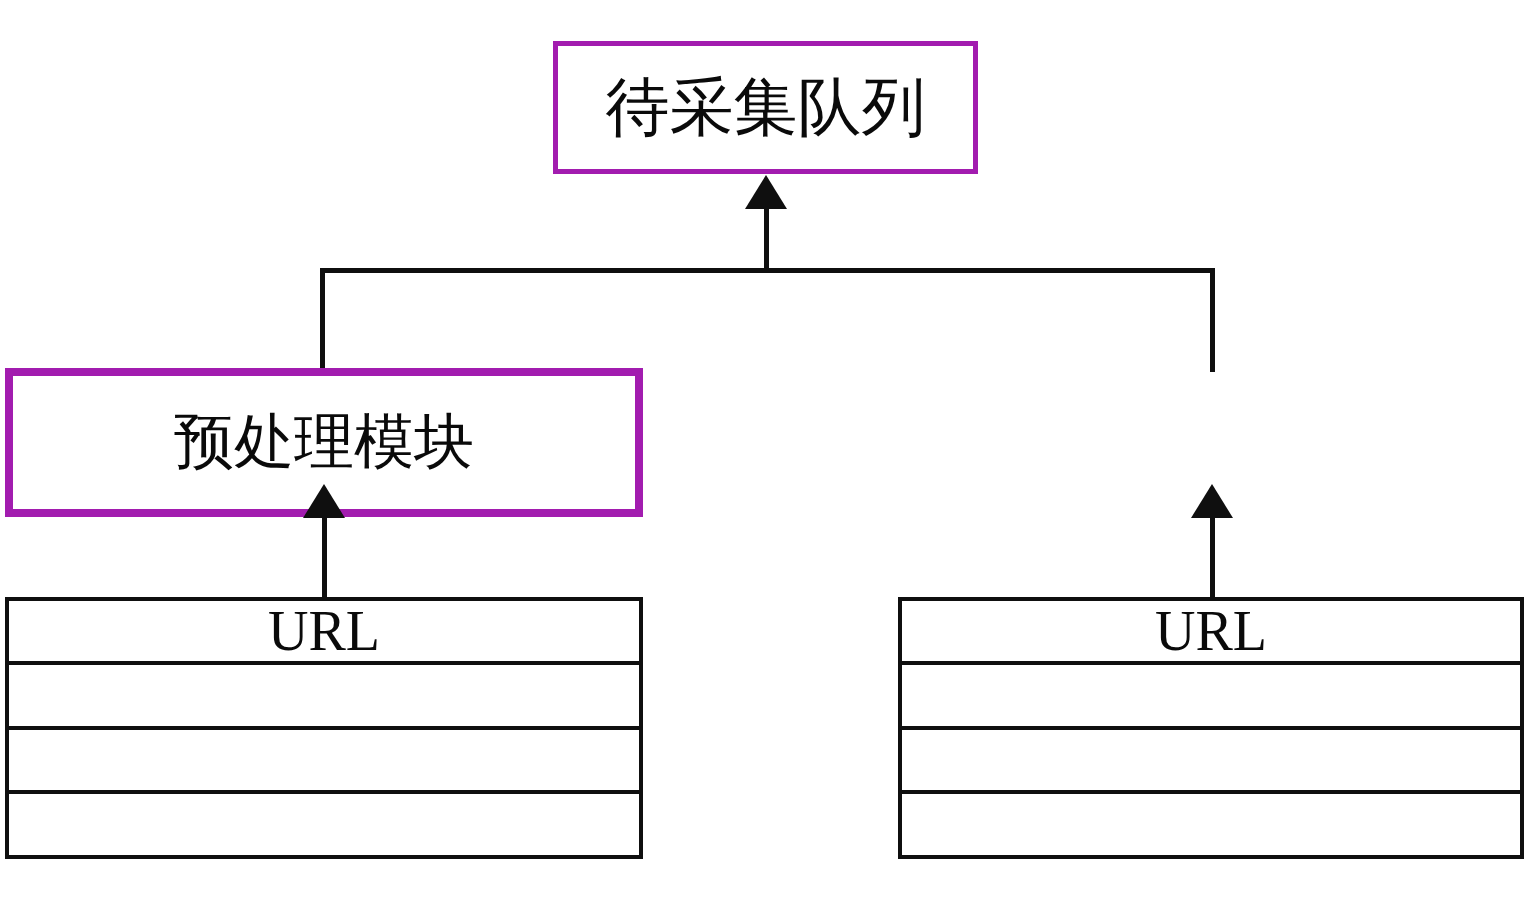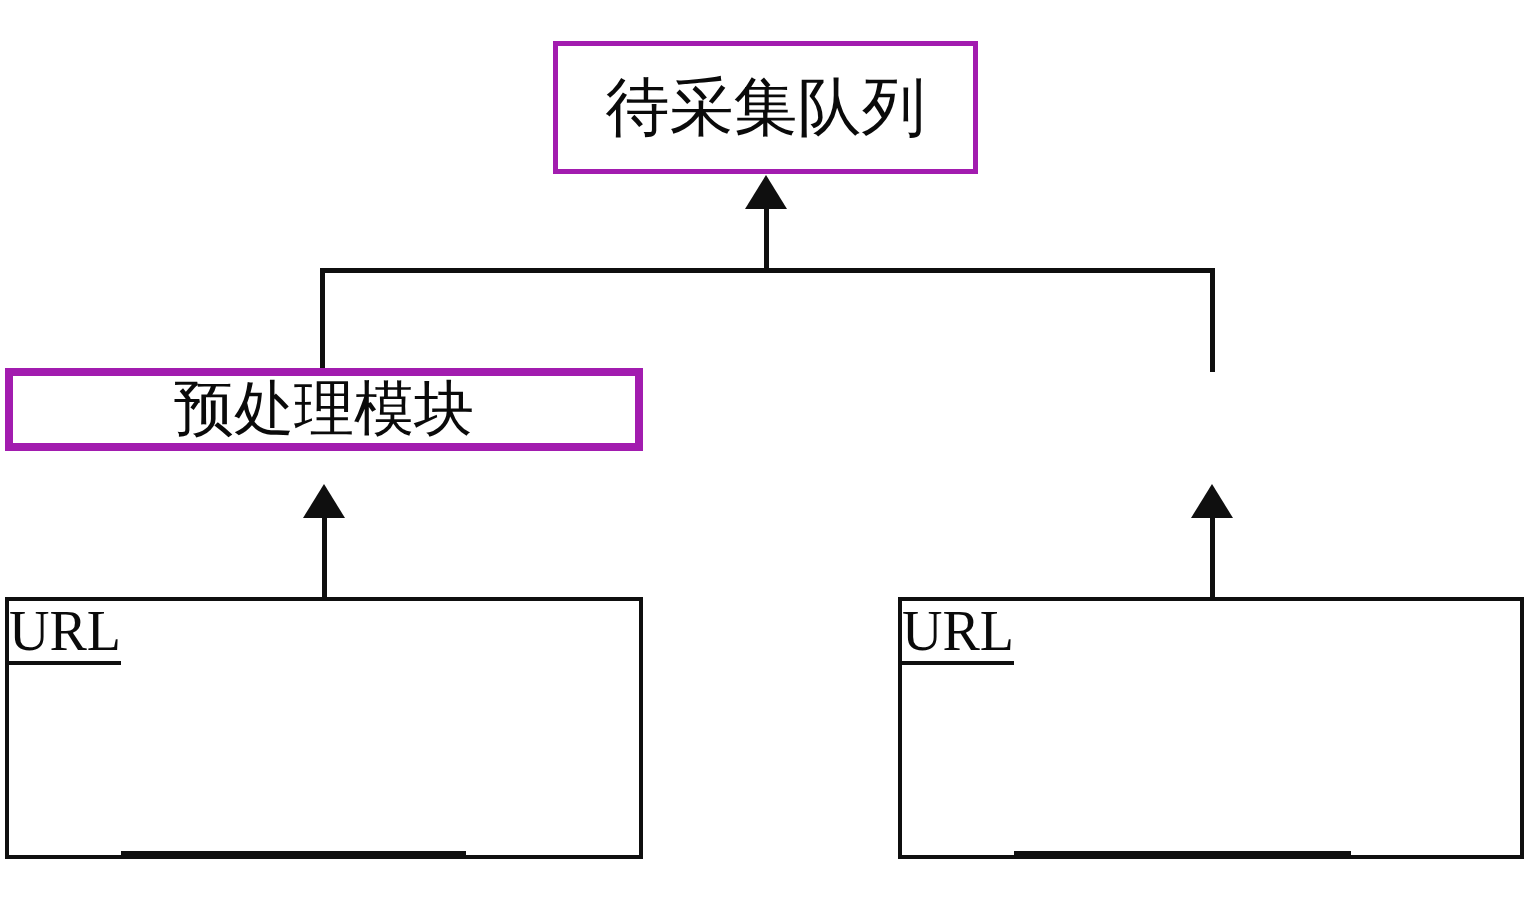--- a/index.html
+++ b/index.html
@@ -31,21 +31,21 @@
     left: 553px; top: 41px;
     width: 425px; height: 133px;
     border-width: 5px;
     font-size: 64px;
   }
   .module-box {
     font-size: 60px;
   }
   .left-module {
     left: 5px; top: 368px;
-    width: 638px; height: 83px;
+    width: 638px; height: 149px;
   }
   .right-module {
     left: 893px; top: 368px;
     width: 635px; height: 115px;
   }
   .line {
     position: absolute;
     background: #0f0f0f;
   }
   .h-connector { left: 320px; top: 268px; width: 895px; height: 5px; }
@@ -63,21 +63,21 @@
   }
   .arrow-top   { left: 745px; top: 175px; }
   .arrow-left  { left: 303px; top: 484px; }
   .arrow-right { left: 1191px; top: 484px; }
   .url-table {
     position: absolute;
     box-sizing: border-box;
     border: 4px solid #0f0f0f;
     background: #ffffff;
     display: flex;
-    flex-direction: row;
+    flex-direction: column;
   }
   .left-table  { left: 5px; top: 597px; width: 638px; height: 262px; }
   .right-table { left: 898px; top: 597px; width: 626px; height: 262px; }
   .trow-header {
     box-sizing: border-box;
     height: 64px;
     border-bottom: 4px solid #0f0f0f;
     display: flex;
     align-items: center;
     justify-content: center;

